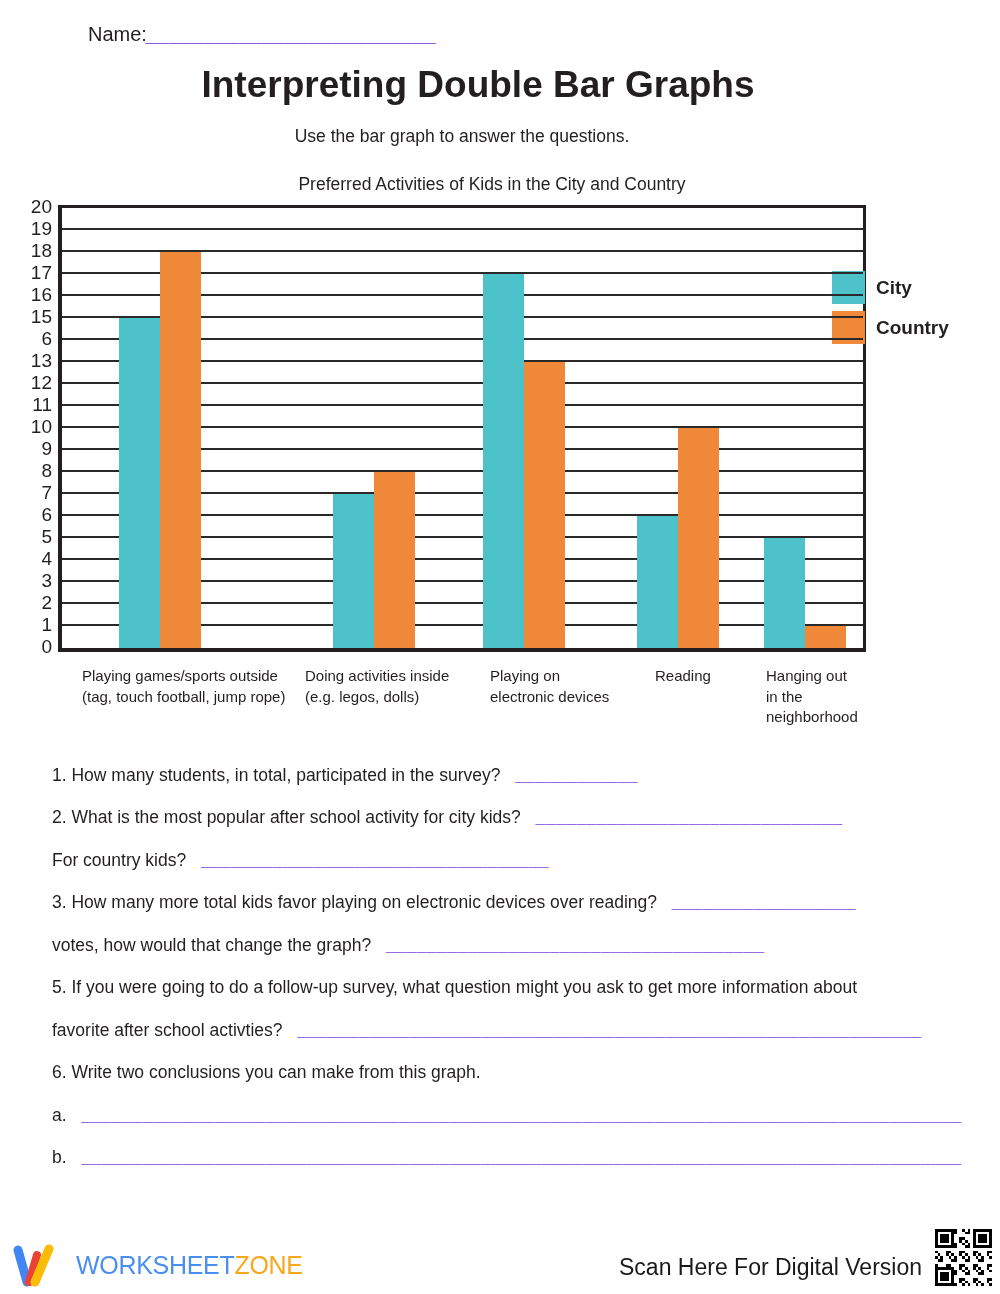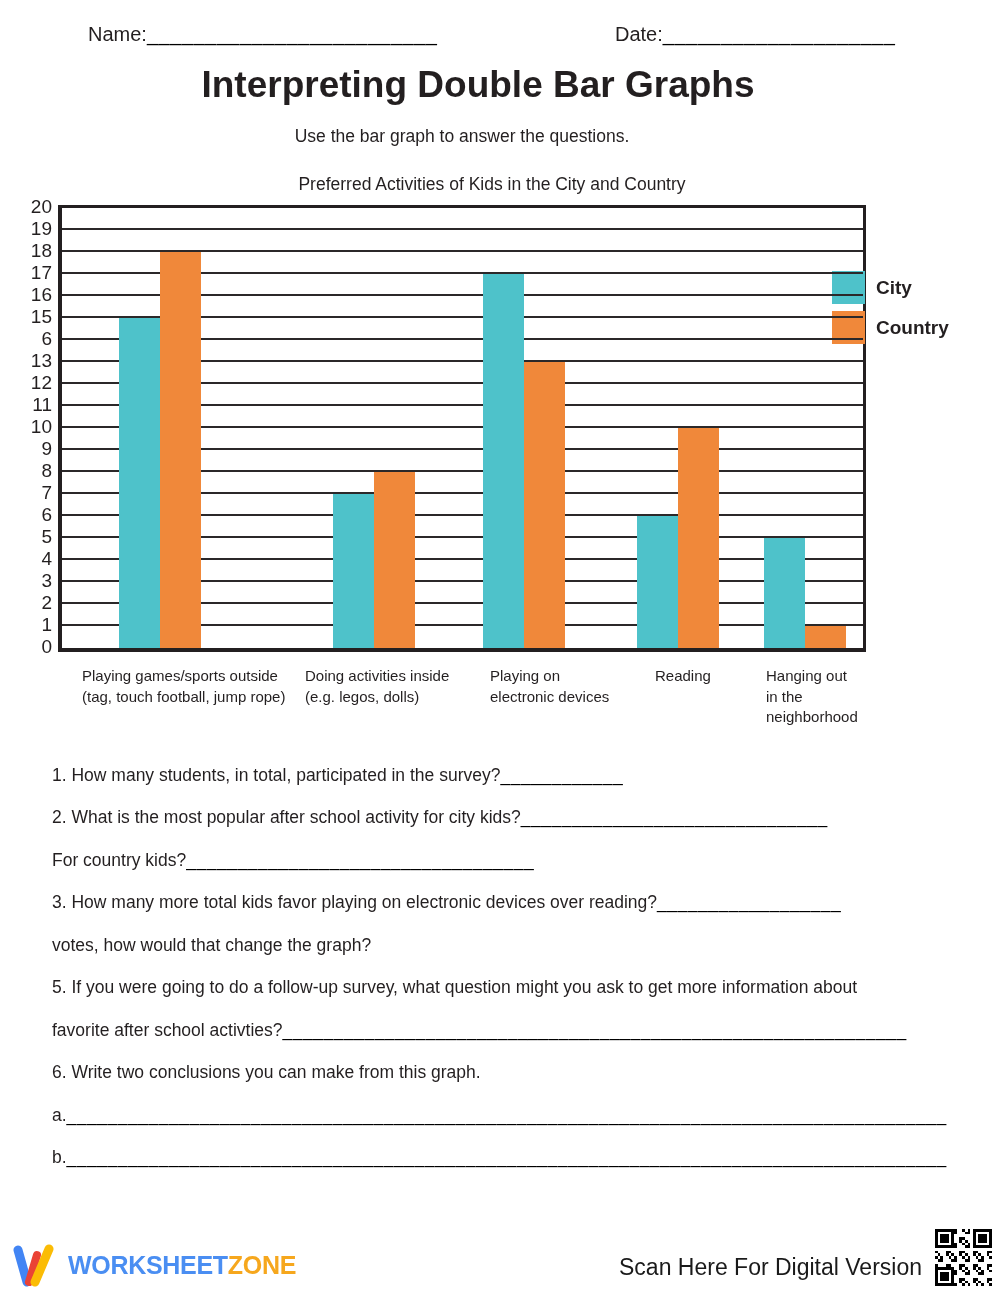--- a/index.html
+++ b/index.html
@@ -2,21 +2,21 @@
 <html><head>
 <meta charset="utf-8">
 <style>
   html,body{margin:0;padding:0;background:#fff;}
   .page{position:relative;width:1000px;height:1294px;background:#fff;overflow:hidden;
         font-family:"Liberation Sans",sans-serif;color:#231f20;}
 
   
   .name-line{position:absolute;left:88px;top:23px;font-size:20px;}
   .date-line{position:absolute;left:615px;top:23px;font-size:20px;}
-  .blank{color:#000000;letter-spacing:0.5px;}
+  .blank{color:#6d28d9;letter-spacing:0.5px;font-style:italic;}
 
   .main-title{position:absolute;left:0;top:64px;width:956px;text-align:center;
               font-size:37px;font-weight:700;}
   .subtitle{position:absolute;left:0;top:126px;width:924px;text-align:center;font-size:17.5px;}
 
   
   .chart-title{position:absolute;left:0;top:174px;width:984px;text-align:center;font-size:17.5px;}
   .plot{position:absolute;left:58px;top:205px;width:808px;height:447px;box-sizing:border-box;
         background:#fff;border:3px solid #231f20;border-left-width:4px;border-bottom-width:4px;}
   .gridline{position:absolute;left:0;right:0;height:2px;background:#2b2829;z-index:1;}
@@ -27,35 +27,34 @@
   .x-labels{position:absolute;left:0;top:666px;width:1000px;height:70px;}
   .x-label{position:absolute;top:0;font-size:15px;line-height:20.5px;white-space:nowrap;}
 
   .legend{position:absolute;left:832px;top:271px;font-weight:bold;}
   .legend-item{display:flex;align-items:center;margin-bottom:7px;}
   .swatch{width:33px;height:33px;margin-right:11px;flex:none;}
   .legend-label{font-size:19px;}
 
   
   .questions{position:absolute;left:52px;top:754px;width:940px;}
-  .q-line{height:42.5px;display:flex;align-items:center;font-size:17.5px;white-space:nowrap;}
+  .q-line{height:42.5px;display:flex;align-items:center;font-size:17.5px;white-space:nowrap;gap:16px;}
 
   
   .footer-logo{position:absolute;left:10px;bottom:6px;display:flex;align-items:center;}
-  .brand-text{font-size:25px;font-weight:700;letter-spacing:-0.3px;margin-left:8px;}
+  .brand-text{font-size:25px;font-weight:400;letter-spacing:-0.3px;margin-left:16px;}
   .scan-text{position:absolute;right:78px;bottom:13px;font-size:23px;color:#1a1a1a;}
   .qr{position:absolute;right:8px;bottom:8px;width:57px;height:57px;}
 </style>
 </head>
 <body>
 
 <div class="page">
 
   <div class="name-line"><span>Name:</span><span class="blank">_________________________</span></div>
-  <div class="date-line"><span>Date:</span><span class="blank">____________________</span></div>
 
   <div class="main-title">Interpreting Double Bar Graphs</div>
   <div class="subtitle">Use the bar graph to answer the questions.</div>
 
   <div class="chart-title">Preferred Activities of Kids in the City and Country</div>
   <div class="y-axis">
       <div class="y-tick" style="top: -9px;">20</div>
       <div class="y-tick" style="top: 13px;">19</div>
       <div class="y-tick" style="top: 35px;">18</div>
       <div class="y-tick" style="top: 57px;">17</div>
@@ -154,20 +153,21 @@
       <div class="q-line">
         <span>For country kids? </span>
         <span class="blank">__________________________________</span>
       </div>
       <div class="q-line">
         <span>3. How many more total kids favor playing on electronic devices over reading? </span>
         <span class="blank">__________________</span>
       </div>
       <div class="q-line">
         <span>votes, how would that change the graph? </span>
+        <span class="blank">_____________________________________</span>
       </div>
       <div class="q-line">
         <span>5. If you were going to do a follow-up survey, what question might you ask to get more information about</span>
       </div>
       <div class="q-line">
         <span>favorite after school activties?</span>
         <span class="blank">_____________________________________________________________</span>
       </div>
       <div class="q-line">
         <span>6. Write two conclusions you can make from this graph.</span>

